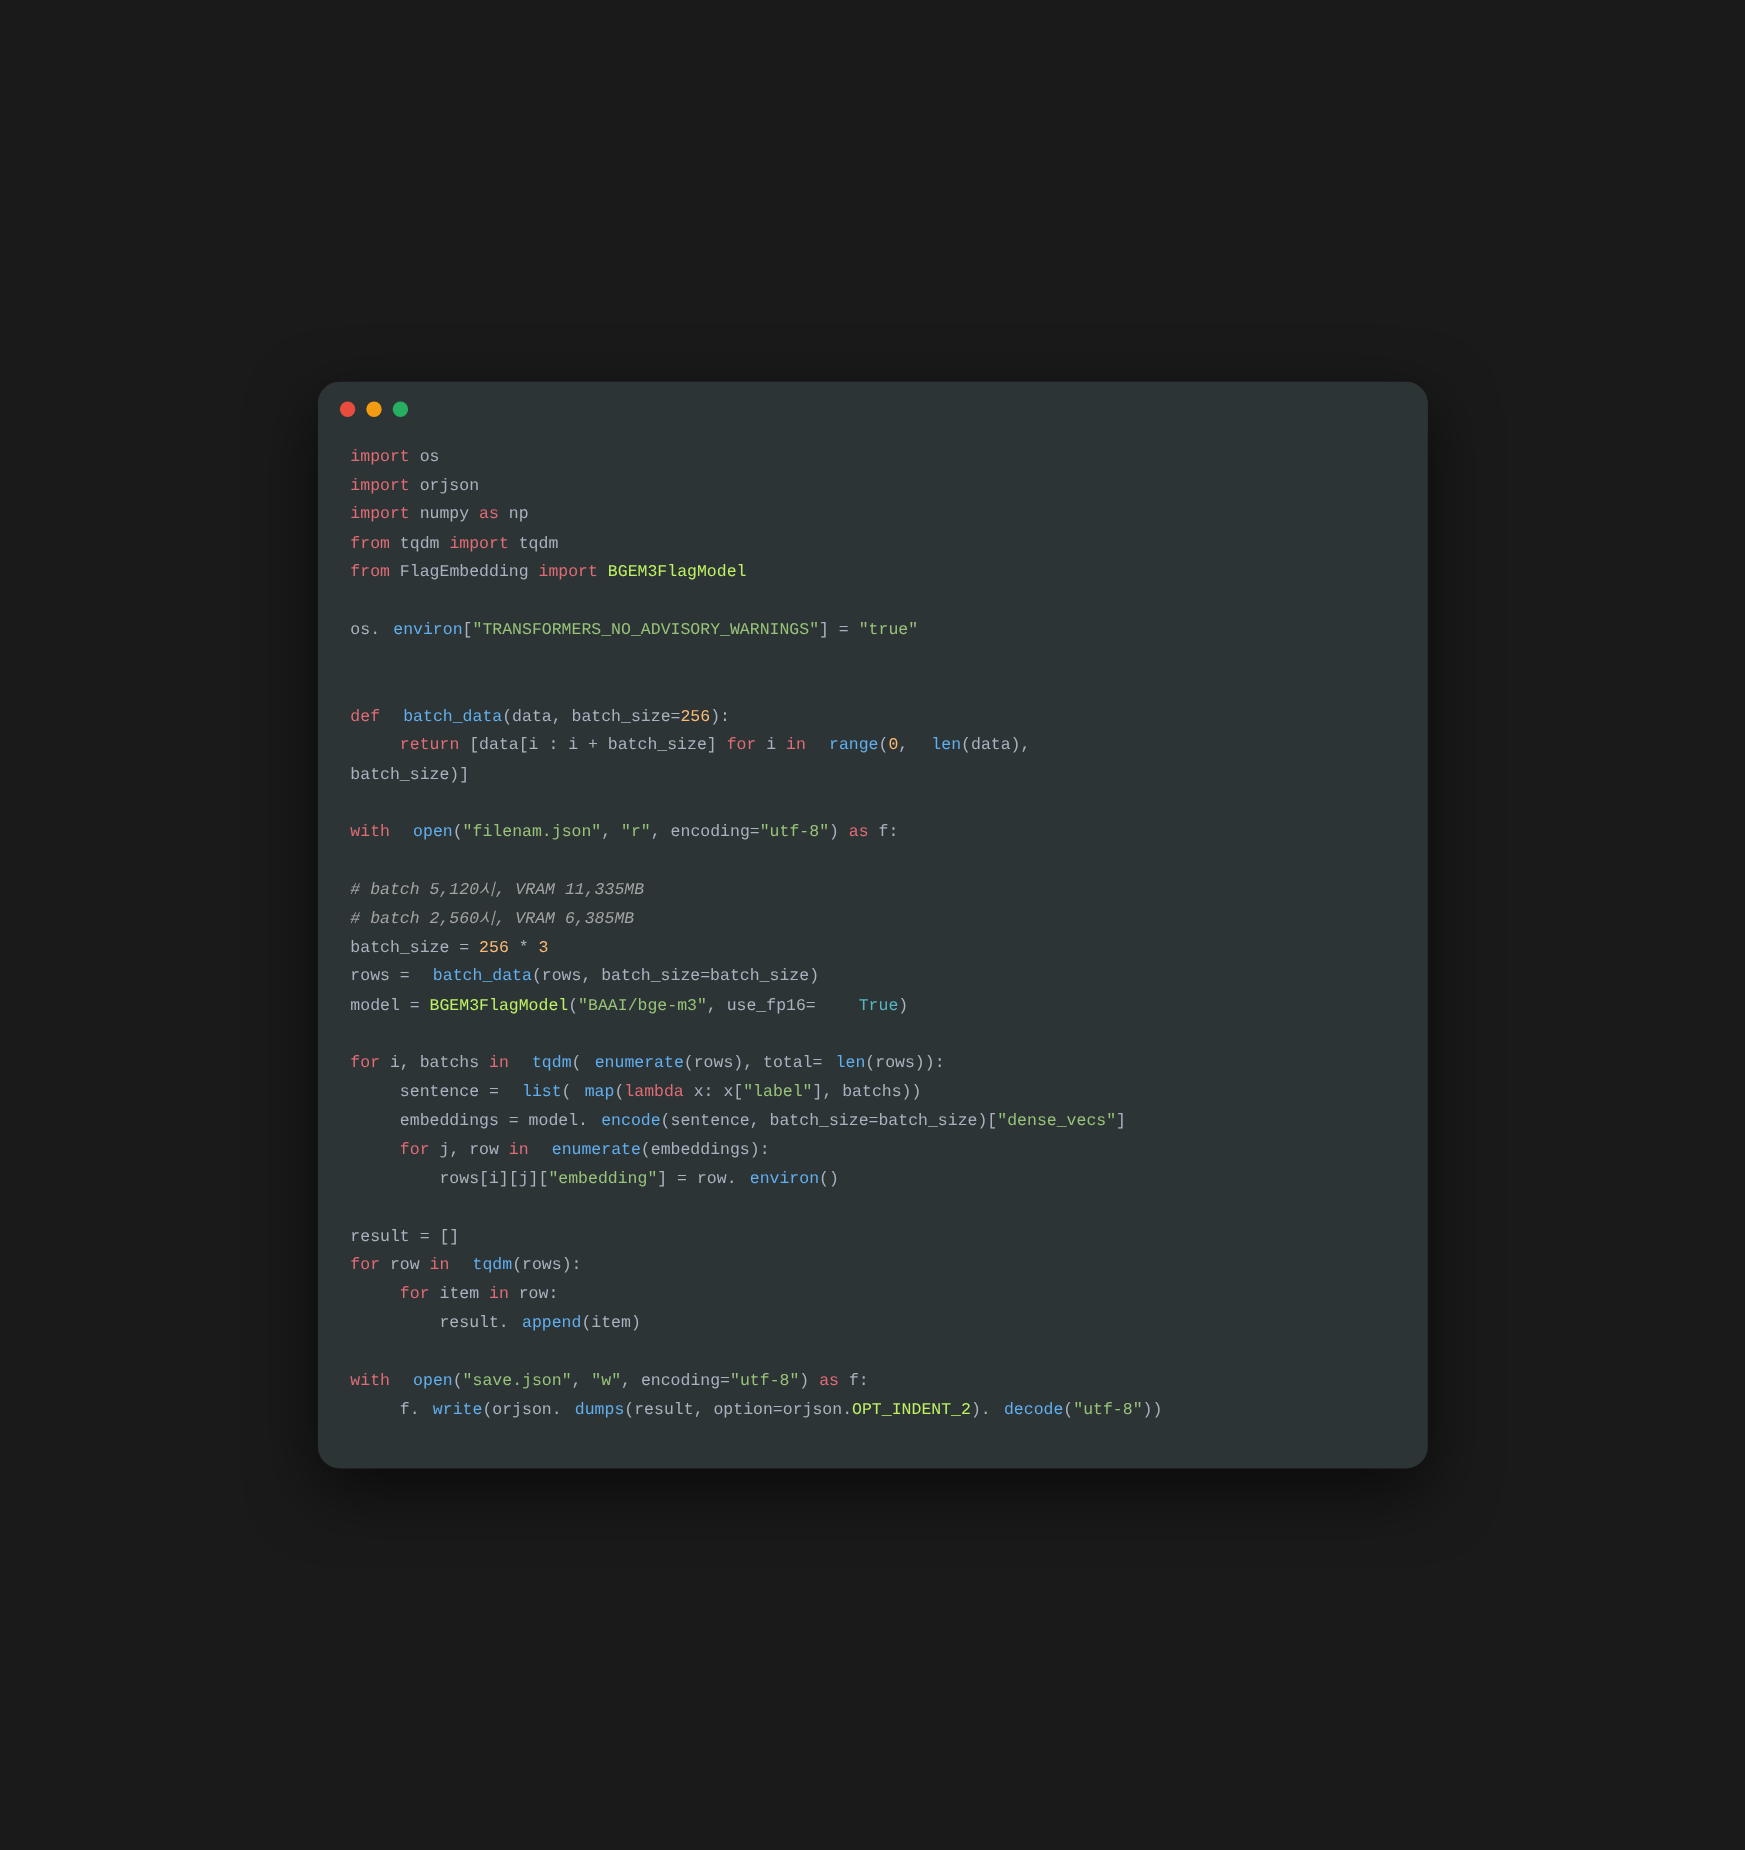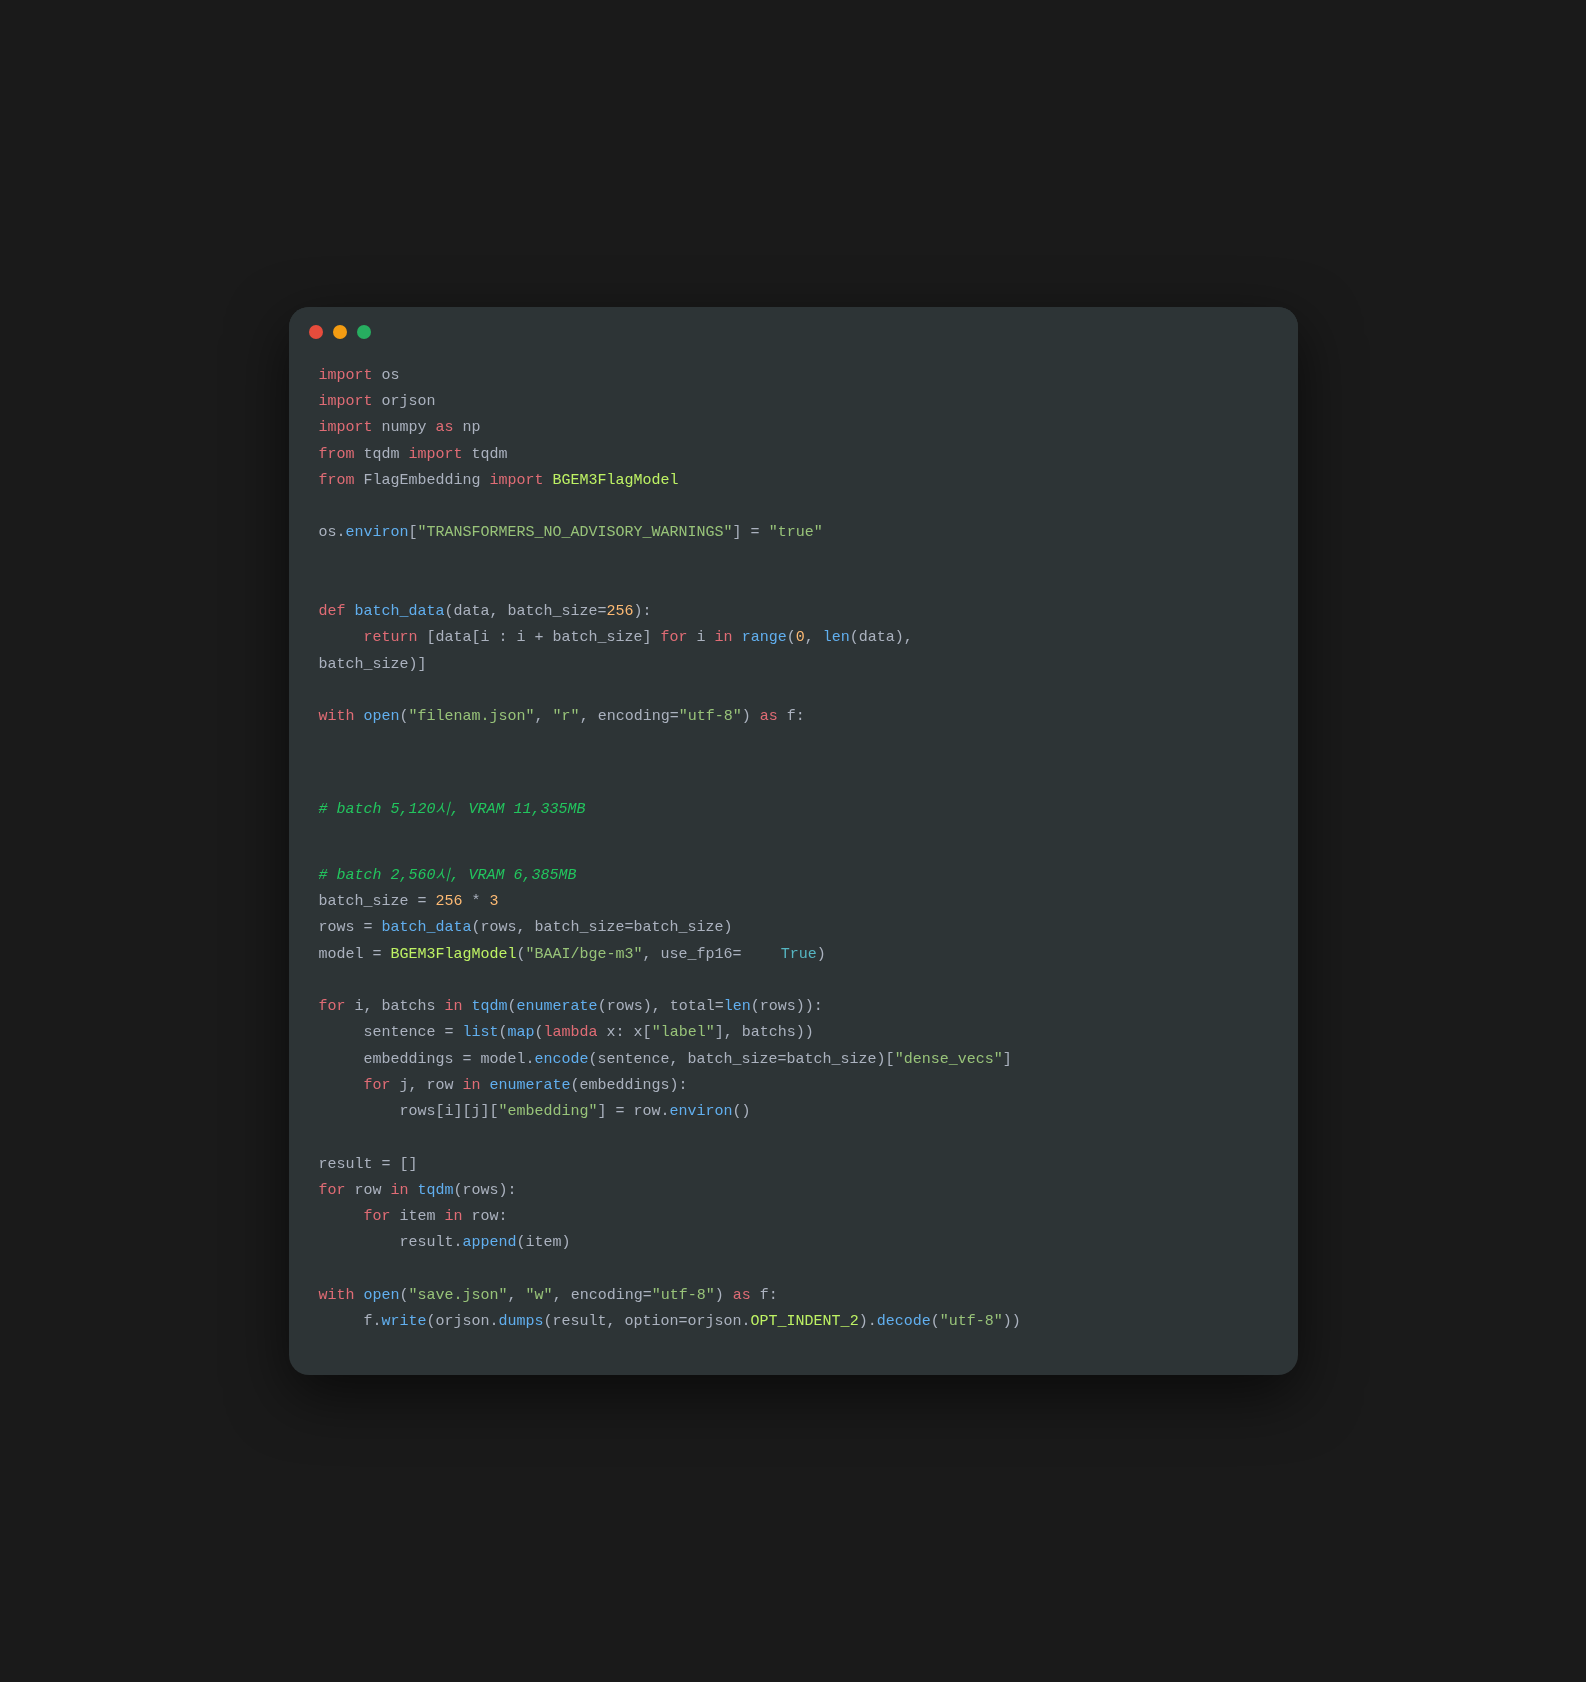--- a/index.html
+++ b/index.html
@@ -57,24 +57,24 @@
       white-space: pre;
     }
 
     .empty-line {
       display: block;
       height: 1.75em;
     }
 
     
     .kw { color: #e06c75; }         
-    .fn { color: #61afef; }          
+    .fn { color: #61afef; margin-left: 12px; }          
     .str { color: #98c379; }         
     .num { color: #fdba74; }         
-    .cmt { color: #22c55e; font-style: italic; margin-top: 40px; } 
+    .cmt { color: #a3a3a3; font-style: italic; } 
     .plain { color: #abb2bf; }
     .cls { color: #bef264; }         
     .bool { color: #56b6c2; margin-left: 39px; }       
   </style>
 </head>
 <body>
 
 <div class="window">
   <div class="title-bar">
     <span class="traffic-light tl-red"></span>

